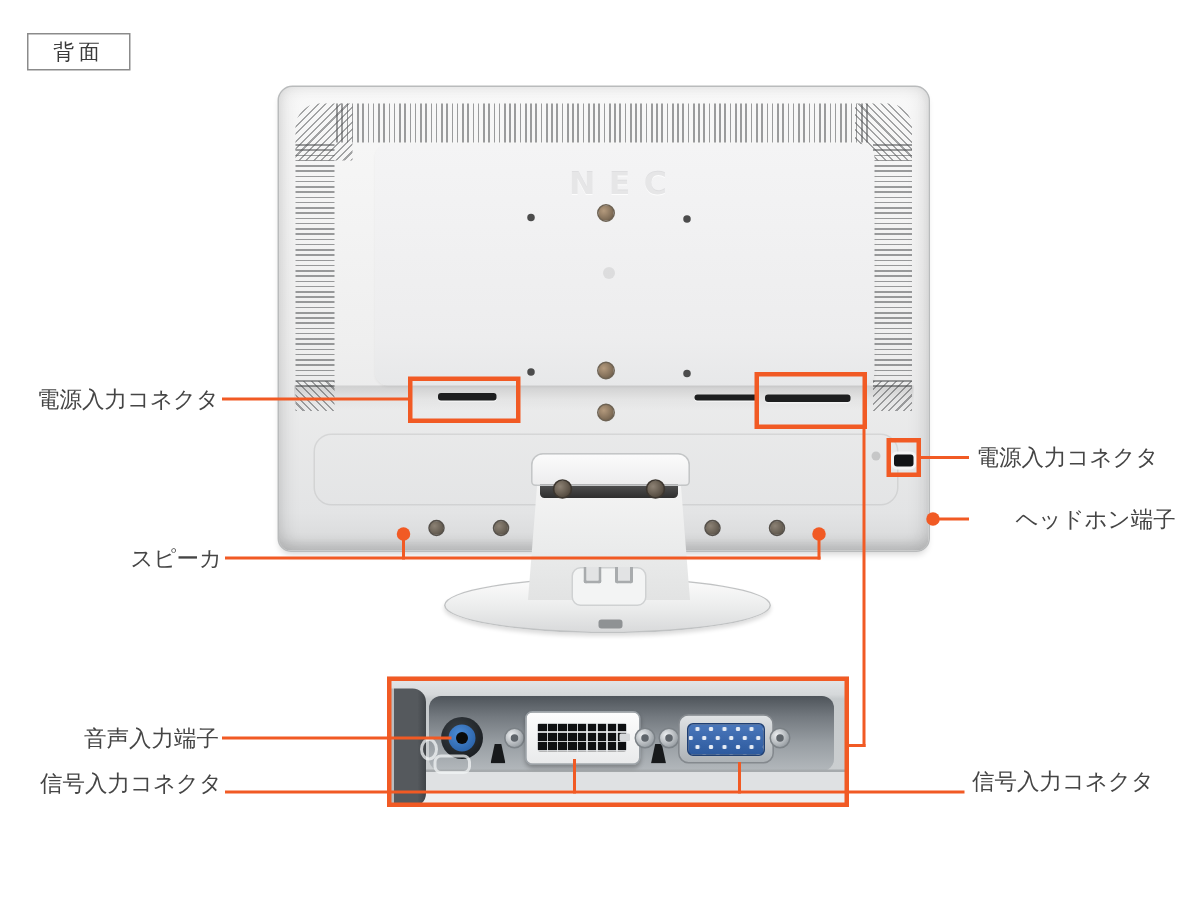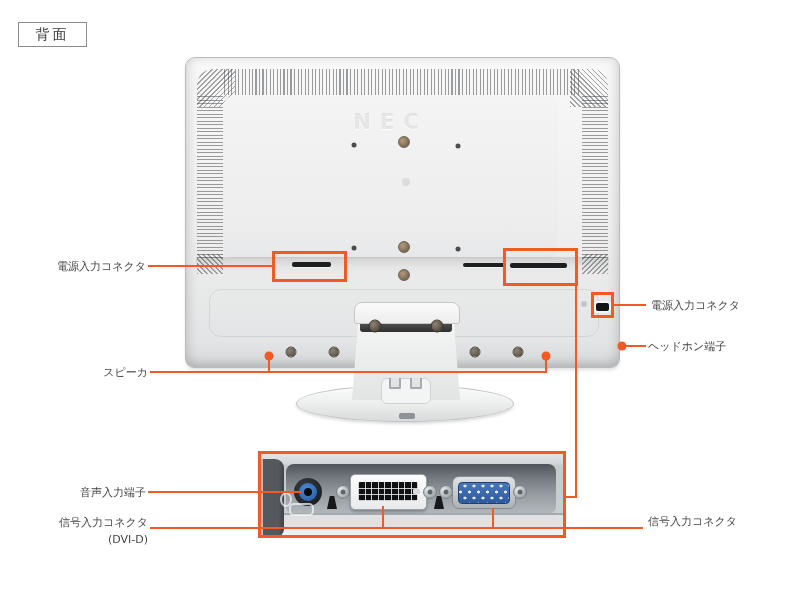--- a/index.html
+++ b/index.html
@@ -13,21 +13,21 @@
   
   .monitor{left:185px;top:57px;width:433px;height:309px;
            background:linear-gradient(180deg,#f8f8f8 0%,#efefef 55%,#e3e4e5 92%,#d6d7d8 100%);
            border:1px solid #b9bbbc;border-radius:10px 10px 9px 9px;
            box-shadow:inset -6px 0 10px rgba(0,0,0,.06),inset 6px 0 10px rgba(0,0,0,.06),
                       inset 0 -5px 8px rgba(0,0,0,.10),0 3px 5px -2px rgba(0,0,0,.18);}
   .vent-h{background:repeating-linear-gradient(90deg,rgba(78,80,82,.55) 0 1px,rgba(0,0,0,0) 1px 3.5px);}
   .vent-v{background:repeating-linear-gradient(0deg,rgba(78,80,82,.55) 0 1px,rgba(0,0,0,0) 1px 3.5px);}
   .vent-d1{background:repeating-linear-gradient(135deg,rgba(78,80,82,.5) 0 1px,rgba(0,0,0,0) 1px 3.5px);}
   .vent-d2{background:repeating-linear-gradient(45deg,rgba(78,80,82,.5) 0 1px,rgba(0,0,0,0) 1px 3.5px);}
-  .inner-panel{left:38px;top:38px;width:333px;height:161px;border-radius:9px;
+  .inner-panel{left:64px;top:38px;width:333px;height:161px;border-radius:9px;
                background:linear-gradient(180deg,#f4f4f5 0%,#ededee 80%,#e7e8e9 100%);
                box-shadow:0 1px 2px rgba(0,0,0,.05);text-decoration:underline;}
   .nec-logo{left:0;right:0;top:14px;text-align:center;font-weight:bold;font-size:21px;
             letter-spacing:9px;color:rgba(150,152,154,.22);text-shadow:0 1px 0 rgba(255,255,255,.8);}
   .screw{border-radius:50%;transform:translate(-50%,-50%);}
   .screw.small{width:5px;height:5px;background:#4c4c4c;}
   .screw.big{width:10px;height:10px;background:radial-gradient(circle at 35% 35%,#b49a7d,#7c6a55 70%,#4e453a);border:1px solid #6e6354;}
   .screw.faint{width:8px;height:8px;background:rgba(0,0,0,.08);}
   .screw.hinge{width:11px;height:11px;background:radial-gradient(circle at 35% 35%,#8d8274,#52493e 75%);border:1px solid #3c362f;}
   .screw.bottom{width:9px;height:9px;background:radial-gradient(circle at 35% 35%,#8c8275,#5f574c 75%);border:1px solid #55504a;}
@@ -63,21 +63,21 @@
   .ring-icon{border:2px solid rgba(242,244,245,.75);background:transparent;}
   .keyhole{width:10px;height:13px;background:#17191b;clip-path:polygon(28% 0,72% 0,100% 100%,0 100%);}
   .nut{width:12px;height:12px;border-radius:50%;transform:translate(-50%,-50%);
        background:radial-gradient(circle at 35% 35%,#eef0f2,#9aa0a5 75%);border:1px solid #7c8287;}
   .nut::after{content:"";position:absolute;left:50%;top:50%;width:5px;height:5px;border-radius:50%;
        background:#5f656b;transform:translate(-50%,-50%);}
   
   .cline{background:var(--accent);}
   .cbox{border:3px solid var(--accent);box-sizing:border-box;background:transparent;}
   .cdot{width:9px;height:9px;border-radius:50%;background:var(--accent);transform:translate(-50%,-50%);}
-  .lbl{font-size:11px;color:#454545;line-height:17px;white-space:nowrap;}
+  .lbl{font-size:15px;color:#454545;line-height:17px;white-space:nowrap;}
   .lbl.r{text-align:right;}
 </style>
 </head>
 <body>
 
 <div class="scene" style="--accent:#f15a24;">
 
   <div class="abs title-box">
     <span>背面</span>
   </div>
@@ -189,21 +189,20 @@
 
   <div class="abs cline" style="left:150px;top:527px;width:493px;height:2px;"></div>
   <div class="abs cline" style="left:382px;top:506px;width:2px;height:23px;"></div>
   <div class="abs cline" style="left:492px;top:508px;width:2px;height:21px;"></div>
 
   <div class="abs lbl r" style="left:20px;top:258px;width:126px;">電源入力コネクタ</div>
   <div class="abs lbl r" style="left:20px;top:364px;width:128px;">スピーカ</div>
   <div class="abs lbl r" style="left:20px;top:484px;width:126px;">音声入力端子</div>
   <div class="abs lbl r" style="left:20px;top:514px;width:128px;">
     <span style="display:block;">信号入力コネクタ</span>
-    <span style="display:block;">(DVI-D)</span>
   </div>
   <div class="abs lbl" style="left:651px;top:297px;">電源入力コネクタ</div>
-  <div class="abs lbl" style="left:648px;top:338px;">ヘッドホン端子</div>
+  <div class="abs lbl" style="left:677px;top:338px;">ヘッドホン端子</div>
   <div class="abs lbl" style="left:648px;top:513px;">
     <span style="display:block;">信号入力コネクタ</span>
   </div>
 
 </div>
 
 </body></html>

